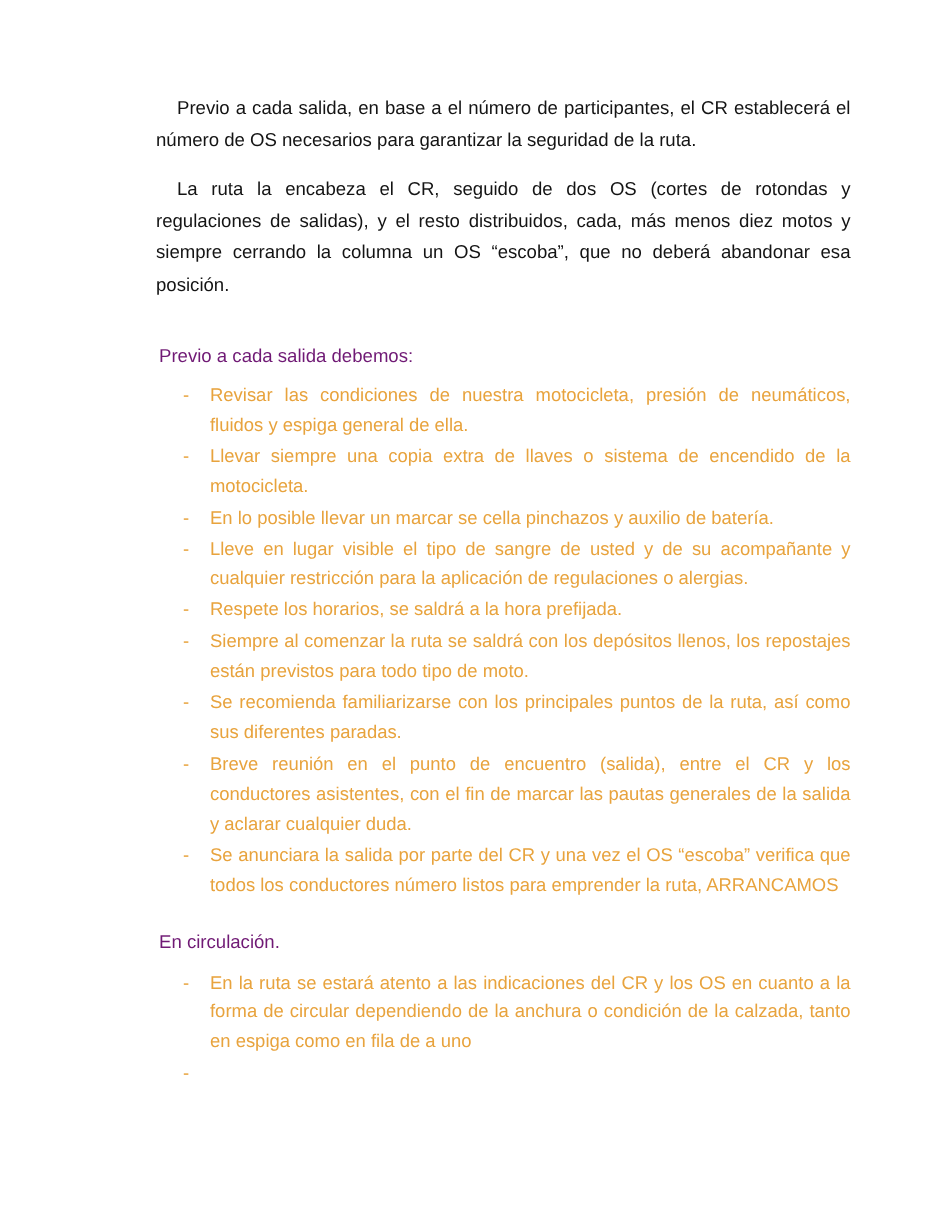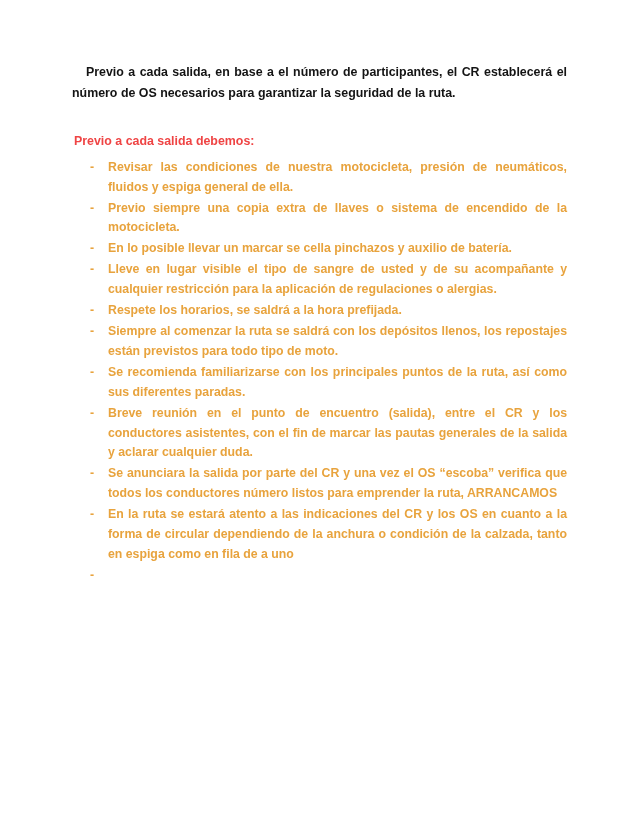--- a/index.html
+++ b/index.html
@@ -13,37 +13,36 @@
     font-family: "Liberation Sans", sans-serif;
     color: #1a1a1a;
     overflow: hidden;
   }
   .page {
     position: relative;
     width: 633px;
     height: 818px;
     background: #ffffff;
     box-sizing: border-box;
-    padding: 62px 66px 0 72px;
-    font-weight: bold;
+    padding: 62px 66px 0 104px;
   }
   .para {
     font-size: 12.4px;
     line-height: 1.72;
     text-align: justify;
     text-justify: inter-word;
     margin: 0 0 11px 0;
     color: #141414;
     text-indent: 14px;
   }
   .section-head {
     font-size: 12.4px;
     line-height: 1.7;
     margin: 26px 0 6px 2px;
-    color: #ef4444;
+    color: #701a75;
   }
   .section-head.second {
     margin-top: 18px;
     margin-bottom: 6px;
   }
   ul.bullets {
     list-style: none;
     margin: 0;
     padding: 0;
   }
@@ -69,31 +68,32 @@
   .empty-item {
     min-height: 16px;
   }
 </style>
 </head>
 <body>
 
 <div class="page">
 
   <p class="para">Previo a cada salida, en base a el número de participantes, el CR establecerá el número de OS necesarios para garantizar la seguridad de la ruta.</p>
+  <p class="para">La ruta la encabeza el CR, seguido de dos OS (cortes de rotondas y regulaciones de salidas), y el resto distribuidos, cada, más menos diez motos y siempre cerrando la columna un OS “escoba”, que no deberá abandonar esa posición.</p>
 
   <div class="section-head">Previo a cada salida debemos:</div>
 
   <ul class="bullets">
     <li>
       <span class="dash">-</span>
       <span class="txt">Revisar las condiciones de nuestra motocicleta, presión de neumáticos, fluidos y espiga general de ella.</span>
     </li>
     <li>
       <span class="dash">-</span>
-      <span class="txt">Previo siempre una copia extra de llaves o sistema de encendido de la motocicleta.</span>
+      <span class="txt">Llevar siempre una copia extra de llaves o sistema de encendido de la motocicleta.</span>
     </li>
     <li>
       <span class="dash">-</span>
       <span class="txt">En lo posible llevar un marcar se cella pinchazos y auxilio de batería.</span>
     </li>
     <li>
       <span class="dash">-</span>
       <span class="txt">Lleve en lugar visible el tipo de sangre de usted y de su acompañante y cualquier restricción para la aplicación de regulaciones o alergias.</span>
     </li>
     <li>
@@ -111,20 +111,21 @@
     <li>
       <span class="dash">-</span>
       <span class="txt">Breve reunión en el punto de encuentro (salida), entre el CR y los conductores asistentes, con el fin de marcar las pautas generales de la salida y aclarar cualquier duda.</span>
     </li>
     <li>
       <span class="dash">-</span>
       <span class="txt">Se anunciara la salida por parte del CR y una vez el OS “escoba” verifica que todos los conductores número listos para emprender la ruta, ARRANCAMOS</span>
     </li>
   </ul>
 
+  <div class="section-head second">En circulación.</div>
 
   <ul class="bullets">
     <li>
       <span class="dash">-</span>
       <span class="txt">En la ruta se estará atento a las indicaciones del CR y los OS en cuanto a la forma de circular dependiendo de la anchura o condición de la calzada, tanto en espiga como en fila de a uno</span>
     </li>
     <li class="empty-item">
       <span class="dash">-</span>
       <span class="txt"></span>
     </li>

